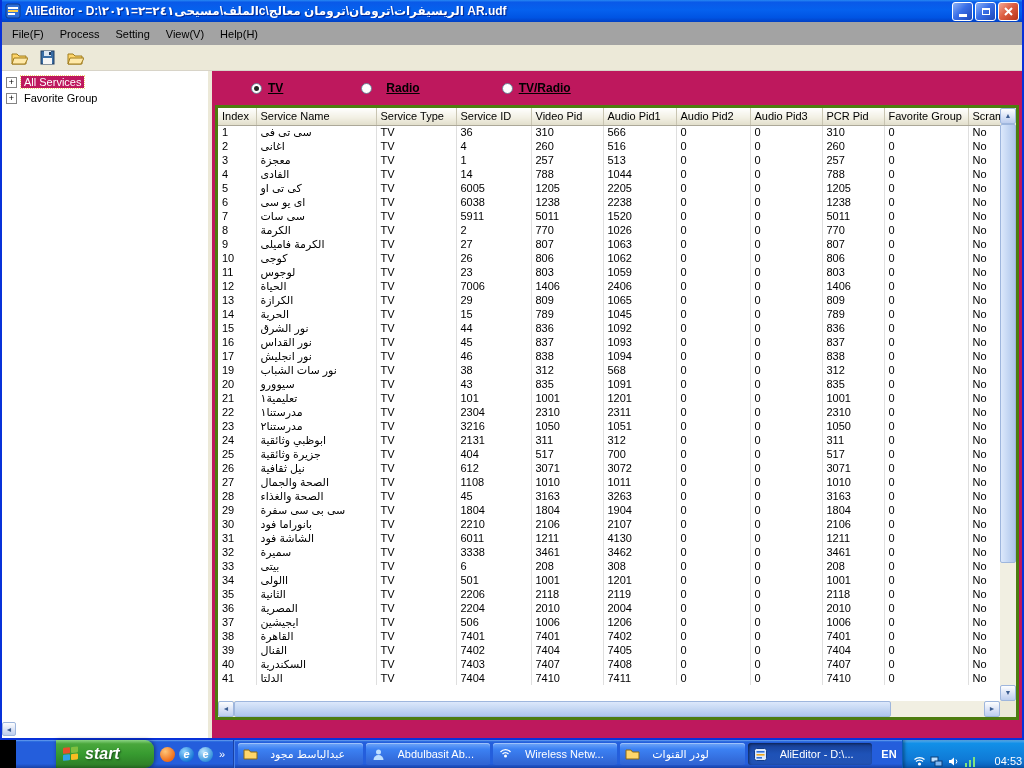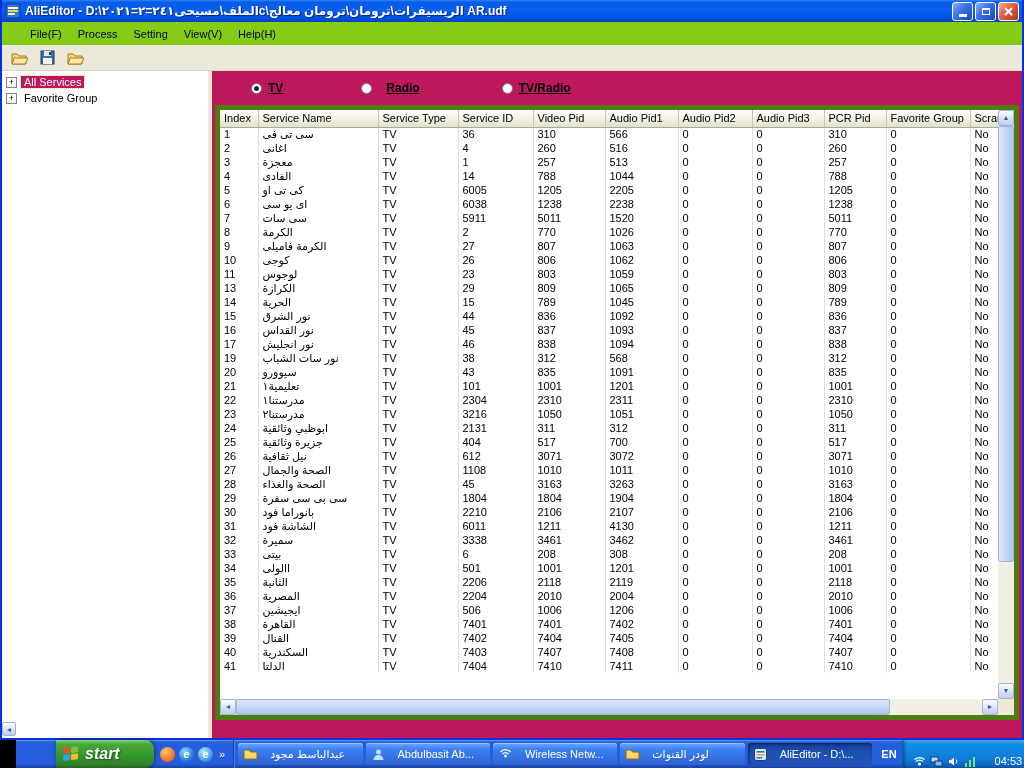--- a/index.html
+++ b/index.html
@@ -16,21 +16,21 @@
   .title-text { flex:1; font-weight:bold; font-size:12px; white-space:nowrap; overflow:hidden;
     text-shadow:1px 1px 1px #00228B; }
   .win-btns { display:flex; gap:2px; }
   .win-btn { width:21px; height:19px; border-radius:3px; border:1px solid #FFFFFF; display:flex;
     align-items:center; justify-content:center; }
   .win-btn.min,.win-btn.max { background:linear-gradient(135deg,#8FB3F5 0%,#3A6FE8 45%,#1D46B8 100%); }
   .win-btn.close { background:linear-gradient(135deg,#F5A998 0%,#DD5F43 45%,#B83318 100%); }
   .minbar { width:8px; height:3px; background:#fff; margin-top:9px; }
   .restore-box { width:8px; height:7px; border:1px solid #fff; border-top:2px solid #fff; background:transparent; }
 
-  .menubar { height:23px; background:#84cc16; display:flex; align-items:center; padding-left:20px; }
+  .menubar { height:23px; background:#a3a3a3; display:flex; align-items:center; padding-left:2px; }
   .menu-item { padding:4px 8px; color:#000; cursor:default; }
 
   .toolbar { height:26px; display:flex; align-items:center; gap:3px; padding-left:5px;
     border-bottom:1px solid #D8D4C8; background:#ECE9D8; }
   .tool-btn { width:25px; height:22px; display:flex; align-items:center; justify-content:center; border:1px solid transparent; }
 
   
   .content { display:flex; height:667px; }
   .tree-panel { width:206px; background:#fff; position:relative; padding:3px 2px; }
   .tree-item { display:flex; align-items:center; gap:4px; padding:1px 2px; height:16px; }
@@ -45,21 +45,21 @@
   .panel-gap { width:4px; background:#ECE9D8; }
   .right-panel { flex:1; background:#be185d; display:flex; flex-direction:column; padding:0 3px;text-decoration:underline; }
 
   .filter-row { height:34px; display:flex; align-items:center; font-weight:bold; font-size:12px; }
   .radio-opt { display:flex; align-items:center; gap:6px; cursor:default; }
   .radio-opt.o0 { margin-left:36px; } .radio-opt.o1 { margin-left:78px;gap:14px; } .radio-opt.o2 { margin-left:82px; }
   .radio-dot { width:11px; height:11px; border-radius:50%; border:1px solid #6A7B91; background:#fff; position:relative; flex:0 0 auto; }
   .radio-opt.selected .radio-dot::after { content:""; position:absolute; inset:2px; border-radius:50%; background:#222; }
 
   
-  .list-view { position:relative; flex:1; margin-bottom:18px; background:#fff; border:5px solid #4d7c0f; overflow:hidden; }
+  .list-view { position:relative; flex:1; margin-bottom:18px; background:#fff; border:3px solid #4d7c0f; overflow:hidden; }
   .lv-table-wrap { position:absolute; top:0; left:0; right:16px; bottom:16px; overflow:hidden; }
   table.lv-table { table-layout:fixed; border-collapse:collapse; width:790px; }
   .lv-table th { height:17px; background:linear-gradient(180deg,#FFFFFF 0%,#F2F0E4 55%,#E2DFCC 100%);
     border-right:1px solid #C9C5B2; border-bottom:1px solid #ACA899; font-weight:normal; font-size:11px;
     text-align:left; padding:0 4px; white-space:nowrap; overflow:hidden; }
   .lv-table td { height:14px; padding:0 4px; border-right:1px solid #DFDFDF; white-space:nowrap;
     overflow:hidden; font-size:11px; color:#000; }
 
   .v-scroll { position:absolute; top:0; right:0; width:16px; bottom:16px; background:#F1EFE2; }
   .h-scroll { position:absolute; left:0; bottom:0; right:16px; height:16px; background:#F1EFE2; }
@@ -357,20 +357,33 @@
                   <tr>
                     <td>11</td>
                     <td>لوجوس</td>
                     <td>TV</td>
                     <td>23</td>
                     <td>803</td>
                     <td>1059</td>
                     <td>0</td>
                     <td>0</td>
                     <td>803</td>
+                    <td>0</td>
+                    <td>No</td>
+                  </tr>
+                  <tr>
+                    <td>12</td>
+                    <td>الحياة</td>
+                    <td>TV</td>
+                    <td>7006</td>
+                    <td>1406</td>
+                    <td>2406</td>
+                    <td>0</td>
+                    <td>0</td>
+                    <td>1406</td>
                     <td>0</td>
                     <td>No</td>
                   </tr>
                   <tr>
                     <td>13</td>
                     <td>الكرازة</td>
                     <td>TV</td>
                     <td>29</td>
                     <td>809</td>
                     <td>1065</td>

